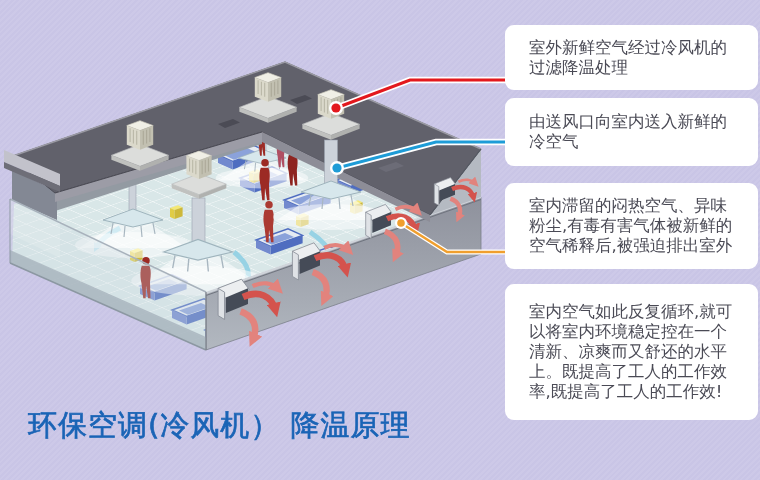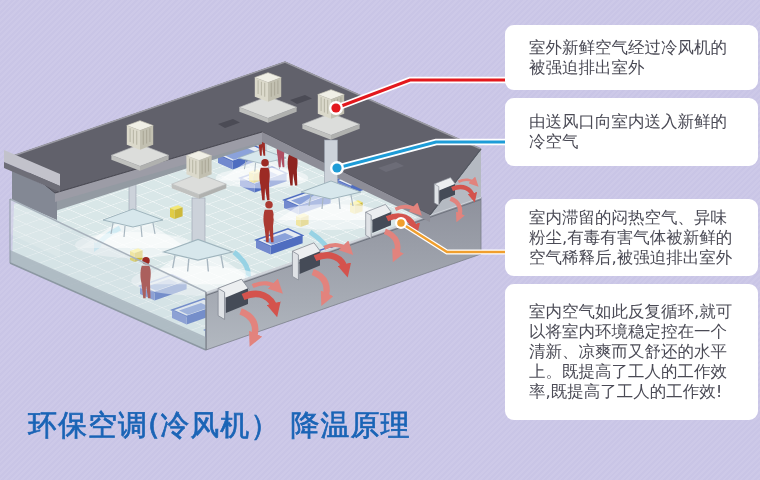--- a/index.html
+++ b/index.html
@@ -5,21 +5,21 @@
   html,body{margin:0;padding:0;}
   .page{position:relative;width:760px;height:480px;overflow:hidden;
     background:repeating-linear-gradient(135deg,#c9c5e6 0px,#c9c5e6 2px,#cdc9e8 2px,#cdc9e8 4px);
     font-family:"DejaVu Sans",sans-serif;}
   .art{position:absolute;left:0;top:0;}
   .callout{position:absolute;left:505px;width:253px;background:#ffffff;border-radius:9px;
     display:flex;flex-direction:column;justify-content:center;padding:0 24px;box-sizing:border-box;}
   .callout .line{font-size:16.5px;line-height:20px;color:#4a4a55;white-space:nowrap;}
   #c1{top:25px;height:65px;}
   #c2{top:98px;height:68px;}
-  #c3{top:199px;height:77px;}
+  #c3{top:183px;height:86px;}
   #c4{top:284px;height:136px;}
   .title{position:absolute;left:28px;top:406px;margin:0;font-size:29px;font-weight:normal;color:#1a64b6;
     letter-spacing:1px;-webkit-text-stroke:0.7px #1a64b6;}
 </style>
 </head>
 <body>
 
 <div class="page">
 
 <svg class="art" width="760" height="480" viewBox="0 0 760 480">
@@ -251,21 +251,21 @@
  <g>
    <polyline points="401,223 447,252 506,252" stroke="#ffffff" stroke-width="5" fill="none"></polyline>
    <polyline points="401,223 447,252 506,252" stroke="#f09f2e" stroke-width="2.5" fill="none"></polyline>
    <circle cx="401" cy="223" r="6" fill="#ffffff"></circle>
         <circle cx="401" cy="223" r="3.8" fill="#f09f2e"></circle>
  </g>
 </svg>
 
 <div class="callout" id="c1">
   <div class="line">室外新鲜空气经过冷风机的</div>
-  <div class="line">被强迫排出室外</div>
+  <div class="line">过滤降温处理</div>
 </div>
 <div class="callout" id="c2">
   <div class="line">由送风口向室内送入新鲜的</div>
   <div class="line">冷空气</div>
 </div>
 <div class="callout" id="c3">
   <div class="line">室内滞留的闷热空气、异味</div>
   <div class="line">粉尘,有毒有害气体被新鲜的</div>
   <div class="line">空气稀释后,被强迫排出室外</div>
 </div>

